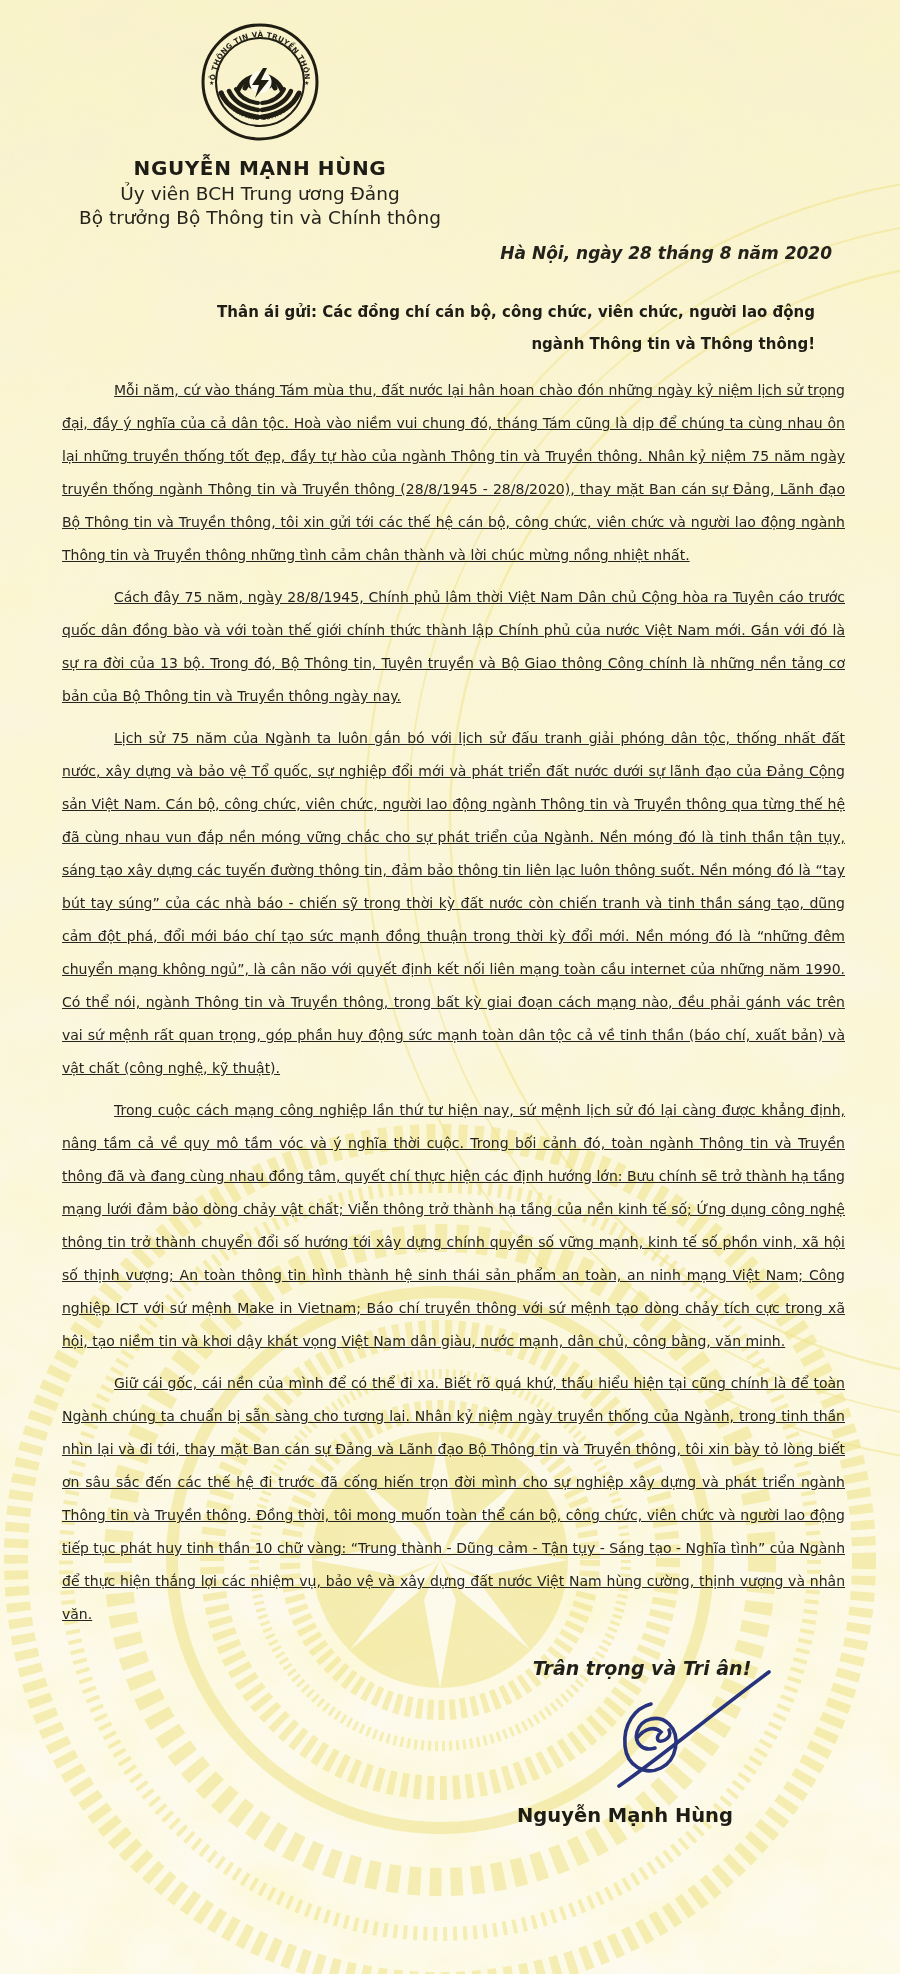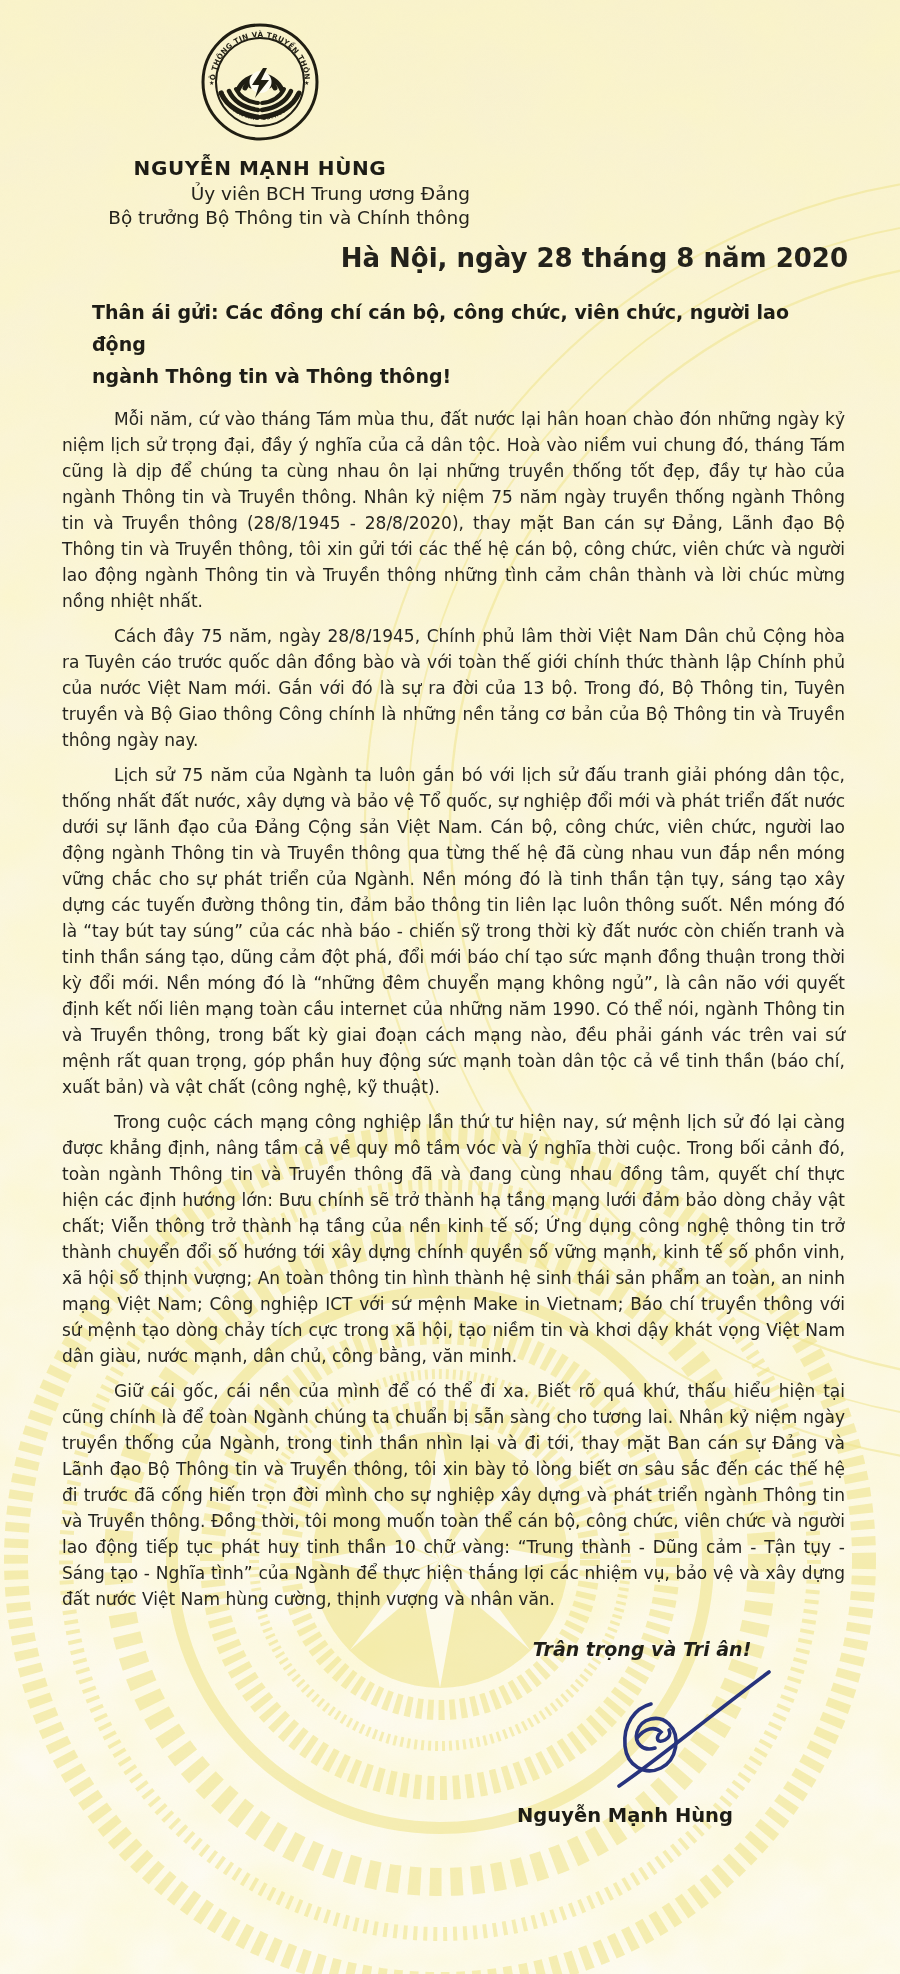--- a/index.html
+++ b/index.html
@@ -15,37 +15,37 @@
   .layer{position:absolute;left:0;top:0;pointer-events:none;}
   .letterhead{
     position:absolute;top:22px;left:50px;width:420px;
     text-align:center;
   }
   .logo-wrap{width:120px;height:120px;margin:0 auto;}
   .sender-name{
     margin-top:14px;
     font-size:20px;font-weight:bold;letter-spacing:.6px;color:#1d1c15;
   }
-  .sender-title{font-size:18.5px;margin-top:3px;color:#24231c;text-align:right;}
+  .sender-title{font-size:18.5px;margin-top:3px;color:#24231c;}
   .dateline{
-    position:absolute;top:243px;right:52px;
-    font-size:26px;font-weight:bold;color:#23221b;
+    position:absolute;top:243px;right:68px;
+    font-size:17px;font-style:italic;font-weight:bold;color:#23221b;
   }
   .content{
     position:absolute;top:296px;left:62px;width:783px;
   }
   .salutation{
-    text-align:left;font-weight:bold;
-    font-size:19px;line-height:32px;color:#1e1d16;
+    text-align:right;font-weight:bold;
+    font-size:15px;line-height:32px;color:#1e1d16;
     margin:0 30px 14px 30px;
   }
   p.body{
-    font-size:17px;line-height:26px;
+    font-size:14px;line-height:33px;
     text-align:justify;text-indent:52px;
-    margin:0 0 9px 0;color:#262520;
+    margin:0 0 9px 0;color:#262520;text-decoration:underline;
   }
   .closing{
     margin:26px 0 0 440px;width:280px;text-align:center;
     font-size:19px;font-weight:bold;font-style:italic;color:#201f18;
   }
   .signature{position:absolute;top:1668px;left:565px;width:220px;height:130px;}
   .signer-name{
     position:absolute;top:1804px;left:515px;width:220px;
     text-align:center;font-size:19.5px;font-weight:bold;color:#1d1c15;
   }

